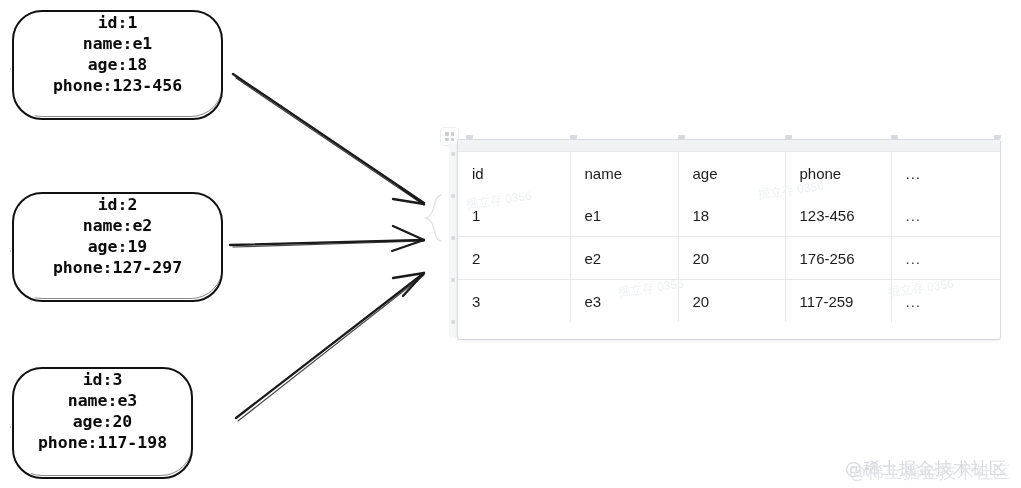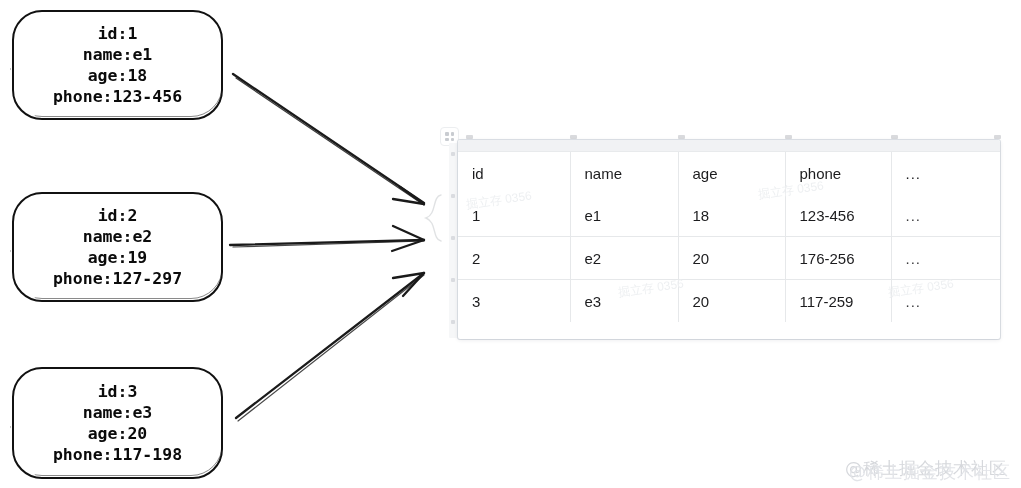--- a/index.html
+++ b/index.html
@@ -26,42 +26,41 @@
   
   .entity-box {
     position: absolute;
     box-sizing: border-box;
     border: 2.2px solid #111111;
     border-radius: 30px;
     background: #ffffff;
     display: flex;
     flex-direction: column;
     align-items: center;
-    justify-content: center;
     font-family: "DejaVu Sans Mono", monospace;
     font-weight: bold;
     color: #0b0b0b;
     font-size: 16.5px;
     line-height: 1.28;
     letter-spacing: 0px;
   }
   .entity-box .ghost {
     position: absolute;
     inset: -3px -2px 1px -4px;
     border: 1.4px solid #2a2a2a;
     border-radius: 32px;
     opacity: .55;
     pointer-events: none;
     clip-path: polygon(0% 55%, 12% 100%, 100% 100%, 100% 78%, 62% 64%, 30% 46%);
   }
   .entity-line { white-space: pre; }
 
   #box-1 { left: 12px;  top: 10px;  width: 211px; height: 110px; }
   #box-2 { left: 12px;  top: 192px; width: 211px; height: 110px; }
-  #box-3 { left: 12px;  top: 367px; width: 211px; height: 112px; }
+  #box-3 { left: 12px;  top: 367px; width: 181px; height: 112px; }
 
   
   #table-widget {
     position: absolute;
     left: 440px;
     top: 126px;
     width: 560px;
     height: 212px;
   }
 

